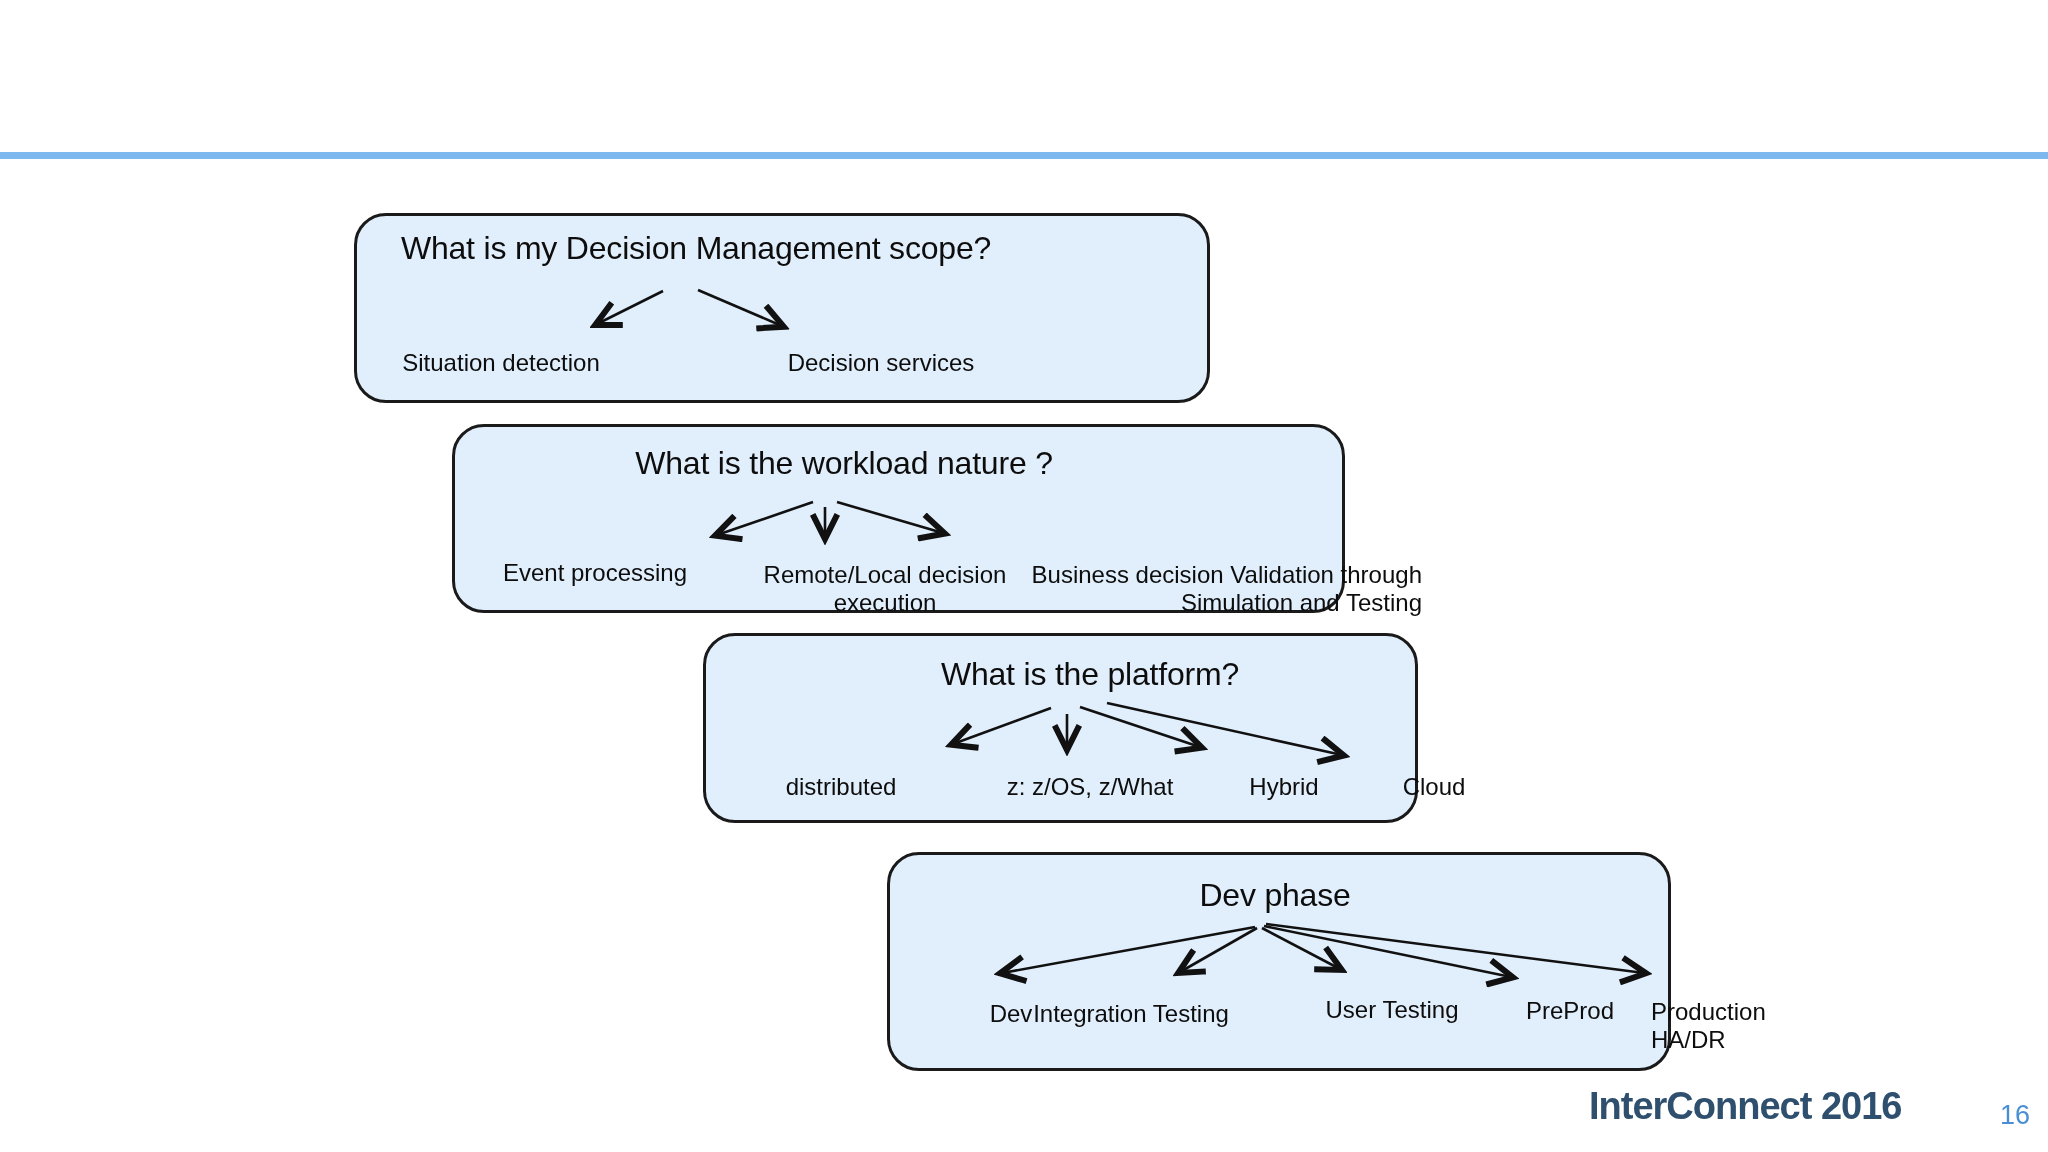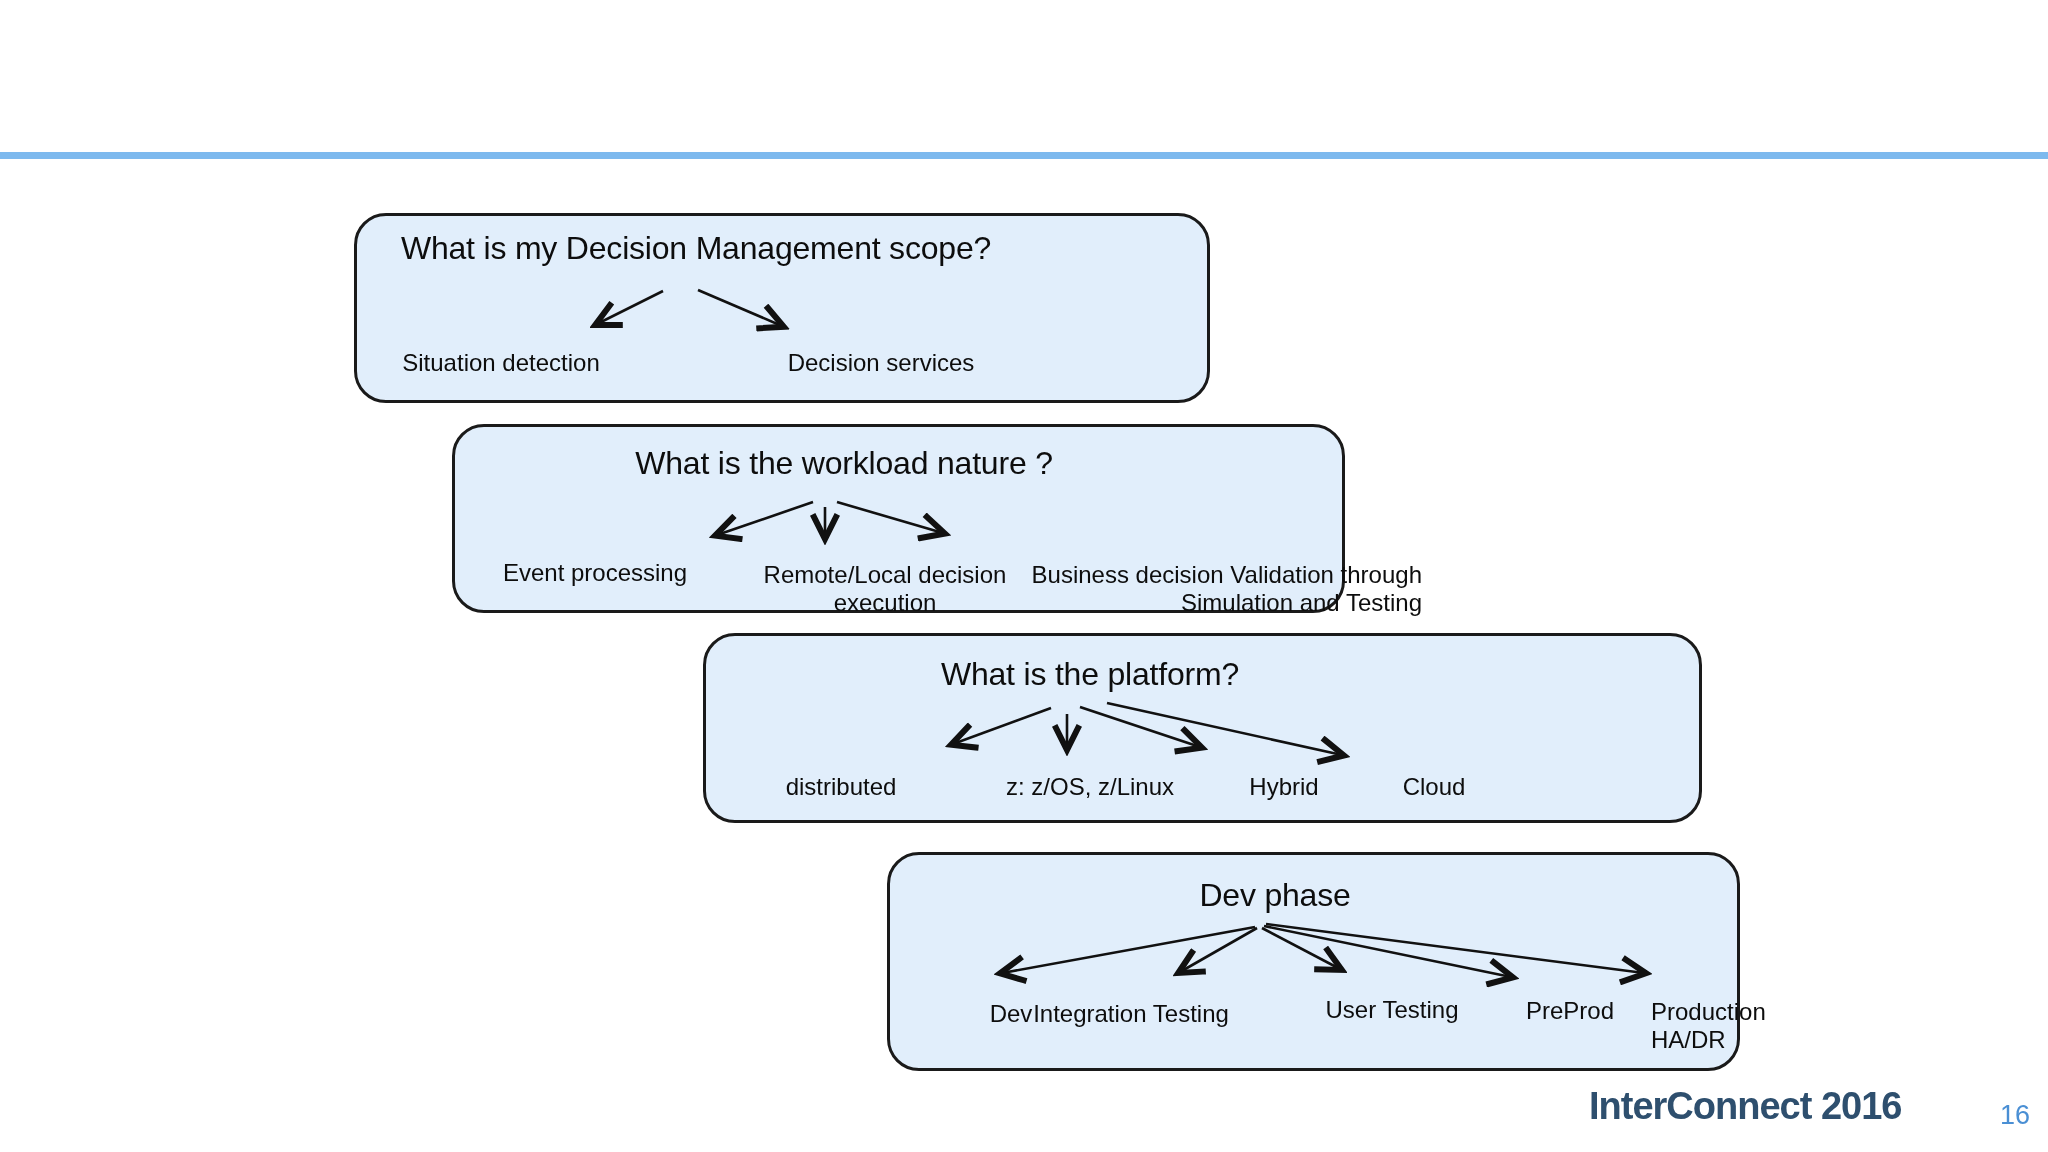--- a/index.html
+++ b/index.html
@@ -73,40 +73,40 @@
       </defs>
       <line x1="358" y1="75" x2="262" y2="108" marker-end="url(#ah2)"></line>
       <line x1="370" y1="80" x2="370" y2="110" marker-end="url(#ah2)"></line>
       <line x1="382" y1="75" x2="488" y2="106" marker-end="url(#ah2)"></line>
     </svg>
     <div class="option" style="left:120px;top:132px;">Event processing</div>
     <div class="option wrap" style="left:410px;top:134px;width:260px;">Remote/Local decision execution</div>
     <div class="option wrap" style="left:727px;top:134px;width:440px;text-align:right;">Business decision Validation through Simulation and Testing</div>
   </section>
 
-  <section class="qbox" style="left:703px;top:633px;width:999px;height:190px;">
+  <section class="qbox" style="left:703px;top:633px;width:715px;height:190px;">
     <div class="question" style="left:384px;top:20px;">What is the platform?</div>
     <svg class="arrows" width="851" height="190" viewBox="0 0 851 190">
       <defs>
         <marker id="ah3" markerUnits="userSpaceOnUse" markerWidth="34" markerHeight="30" refX="26" refY="15" orient="auto">
           <path d="M6,4 L28,15 L6,26"></path>
         </marker>
       </defs>
       <line x1="345" y1="72" x2="247" y2="108" marker-end="url(#ah3)"></line>
       <line x1="361" y1="78" x2="361" y2="112" marker-end="url(#ah3)"></line>
       <line x1="374" y1="71" x2="494" y2="111" marker-end="url(#ah3)"></line>
       <line x1="401" y1="67" x2="636" y2="119" marker-end="url(#ah3)"></line>
     </svg>
     <div class="option" style="left:115px;top:137px;">distributed</div>
-    <div class="option" style="left:364px;top:137px;">z: z/OS, z/Linux</div>
+    <div class="option" style="left:364px;top:137px;">z: z/OS, z/What</div>
     <div class="option" style="left:558px;top:137px;">Hybrid</div>
     <div class="option" style="left:708px;top:137px;">Cloud</div>
   </section>
 
-  <section class="qbox" style="left:887px;top:852px;width:853px;height:219px;">
+  <section class="qbox" style="left:887px;top:852px;width:784px;height:219px;">
     <div class="question" style="left:385px;top:22px;">Dev phase</div>
     <svg class="arrows" width="853" height="219" viewBox="0 0 853 219">
       <defs>
         <marker id="ah4" markerUnits="userSpaceOnUse" markerWidth="34" markerHeight="30" refX="26" refY="15" orient="auto">
           <path d="M6,4 L28,15 L6,26"></path>
         </marker>
       </defs>
       <line x1="365" y1="72" x2="112" y2="118" marker-end="url(#ah4)"></line>
       <line x1="367" y1="73" x2="290" y2="117" marker-end="url(#ah4)"></line>
       <line x1="372" y1="73" x2="450" y2="114" marker-end="url(#ah4)"></line>

